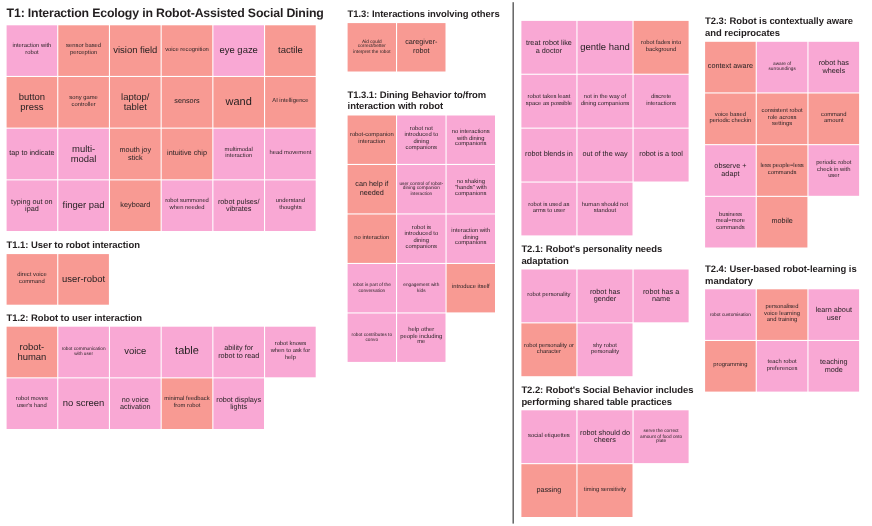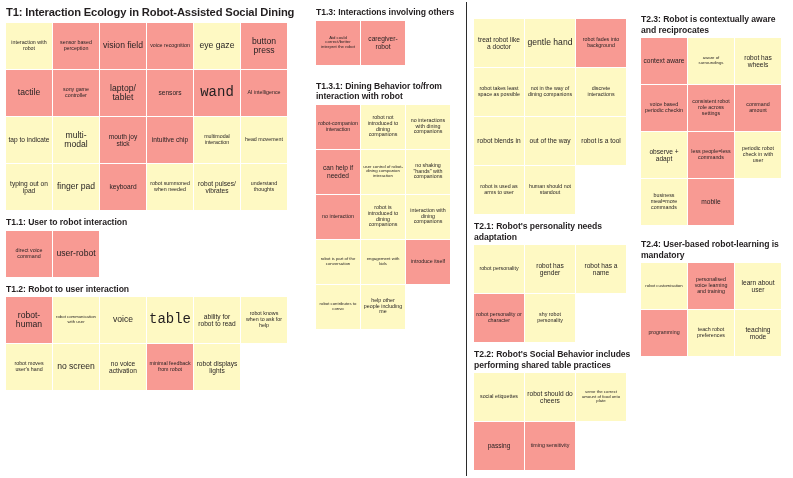--- a/index.html
+++ b/index.html
@@ -43,54 +43,54 @@
   .grid{display:flex;flex-wrap:wrap;gap:1px;align-content:flex-start;}
   .note{
     box-sizing:border-box;
     display:flex;align-items:center;justify-content:center;
     text-align:center;
     padding:2px 2px;
     overflow:hidden;
     line-height:1.08;
     word-break:break-word;
   }
-  .y{background:#fef9c3;}
+  .y{background:#f9a8d4;}
   .p{background:#f89a93;}
 
   
   #col-left .note{width:46px;height:46px;}
   #col-mid  .note{width:44px;height:44px;}
   #col-r1   .note{width:50px;height:48px;text-align:center;}
   #col-r2   .note{width:46px;height:46px;}
 
   
   .fs-xs{font-size:4.3px;}
   .fs-s {font-size:5.3px;}
   .fs-m {font-size:6.6px;}
   .fs-l {font-size:8.6px;}
-  .fs-xl{font-size:14px;font-family:Liberation Mono, monospace;}
+  .fs-xl{font-size:10px;}
 </style>
 </head>
 <body>
 
 <div class="board">
 
   <div class="divider"></div>
 
 
   <div class="col" id="col-left">
     <h2 class="title">T1: Interaction Ecology in Robot-Assisted Social Dining</h2>
     <div class="grid">
         <div class="note y fs-s">interaction with robot</div>
         <div class="note p fs-s">sensor based perception</div>
         <div class="note p fs-l">vision field</div>
         <div class="note p fs-s">voice recognition</div>
         <div class="note y fs-l">eye gaze</div>
+        <div class="note p fs-l">tactile</div>
         <div class="note p fs-l">button press</div>
-        <div class="note p fs-l">tactile</div>
         <div class="note p fs-s">sony game controller</div>
         <div class="note p fs-l">laptop/ tablet</div>
         <div class="note p fs-m">sensors</div>
         <div class="note p fs-xl">wand</div>
         <div class="note p fs-s">AI intelligence</div>
         <div class="note y fs-m">tap to indicate</div>
         <div class="note y fs-l">multi-modal</div>
         <div class="note p fs-m">mouth joy stick</div>
         <div class="note p fs-m">intuitive chip</div>
         <div class="note y fs-s">multimodal interaction</div>

